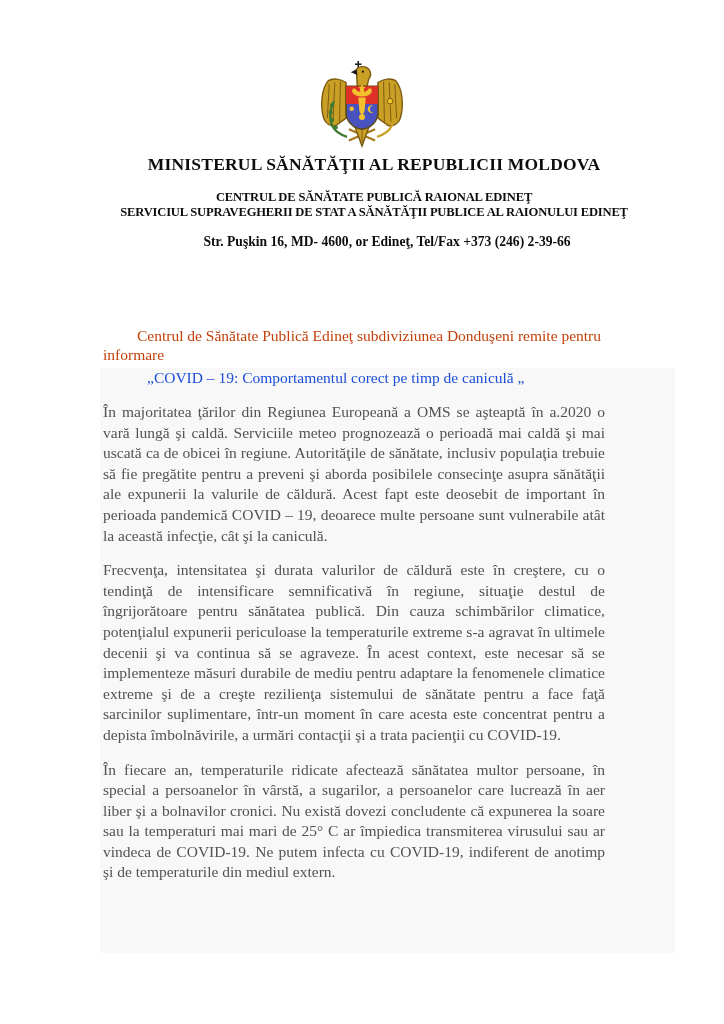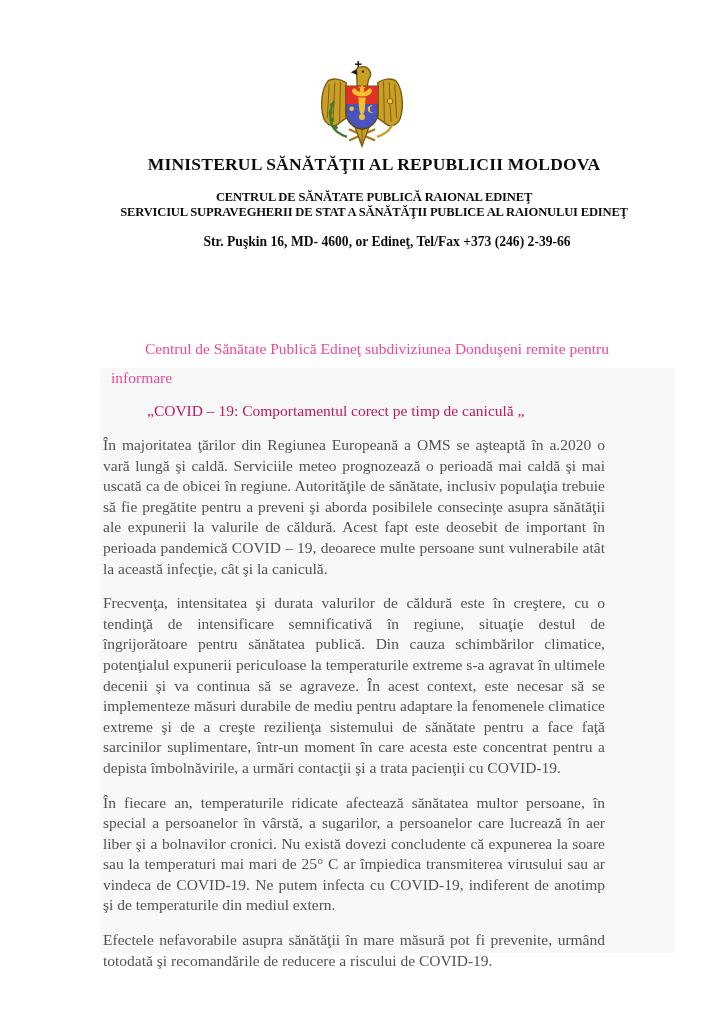--- a/index.html
+++ b/index.html
@@ -45,24 +45,24 @@
     left:100px;top:368px;width:575px;height:585px;
     background:#f8f8f8;
   }
   .doc-body{
     position:absolute;
     left:103px;top:326px;width:518px;
     color:#525252;
     font-size:15.5px;line-height:20.6px;
   }
   .intro{
-    margin:8px;color:#ec4899;text-indent:34px;line-height:29px;
+    margin:0;color:#c2410c;text-indent:34px;line-height:19px;
   }
   .covid-title{
-    margin:3px 0 0 0;color:#be185d;text-indent:44px;line-height:21px;
+    margin:3px 0 0 0;color:#1d4ed8;text-indent:44px;line-height:21px;
   }
   .para{
     margin:14px 16px 0 0;
     text-align:justify;
   }
   .para:first-of-type{margin-top:1px;}
 </style>
 </head>
 <body>
 
@@ -134,16 +134,15 @@
 
 
   <div class="highlight-rect"></div>
 
   <div class="doc-body">
     <p class="intro">Centrul de Sănătate Publică Edineţ subdiviziunea Donduşeni remite pentru informare</p>
     <p class="covid-title">„COVID – 19: Comportamentul corect pe timp de caniculă „</p>
     <p class="para">În majoritatea ţărilor din Regiunea Europeană a OMS se aşteaptă în a.2020 o vară lungă şi caldă. Serviciile meteo prognozează o perioadă mai caldă şi mai uscată ca de obicei în regiune. Autorităţile de sănătate, inclusiv populaţia trebuie să fie pregătite pentru a preveni şi aborda posibilele consecinţe asupra sănătăţii ale expunerii la valurile de căldură. Acest fapt este deosebit de important în perioada pandemică  COVID – 19, deoarece multe persoane sunt vulnerabile atât la această infecţie, cât şi la caniculă.</p>
     <p class="para">Frecvenţa, intensitatea şi durata valurilor de căldură este în creştere, cu o tendinţă de intensificare semnificativă în regiune, situaţie destul de îngrijorătoare pentru sănătatea publică. Din cauza schimbărilor climatice, potenţialul expunerii periculoase la temperaturile extreme s-a agravat în ultimele decenii şi va continua să se agraveze. În acest context, este necesar să se implementeze măsuri durabile de mediu pentru adaptare la fenomenele climatice extreme şi de a creşte rezilienţa sistemului de sănătate pentru a face faţă sarcinilor suplimentare, într-un moment în care acesta este concentrat pentru a depista îmbolnăvirile, a urmări contacţii şi a trata pacienţii cu COVID-19.</p>
     <p class="para">În fiecare an, temperaturile ridicate afectează sănătatea multor persoane, în special a persoanelor în vârstă, a sugarilor, a persoanelor care lucrează în aer liber şi a bolnavilor cronici. Nu există dovezi concludente că expunerea la soare sau la temperaturi mai mari de 25° C ar împiedica transmiterea virusului sau ar vindeca de COVID-19.  Ne putem infecta cu COVID-19, indiferent de anotimp şi de temperaturile din mediul extern.</p>
-    <p class="para">Efectele nefavorabile asupra sănătăţii în mare măsură pot fi prevenite,  urmând totodată şi recomandările de reducere a riscului de COVID-19.</p>
   </div>
 
 </div>
 
 </body></html>

